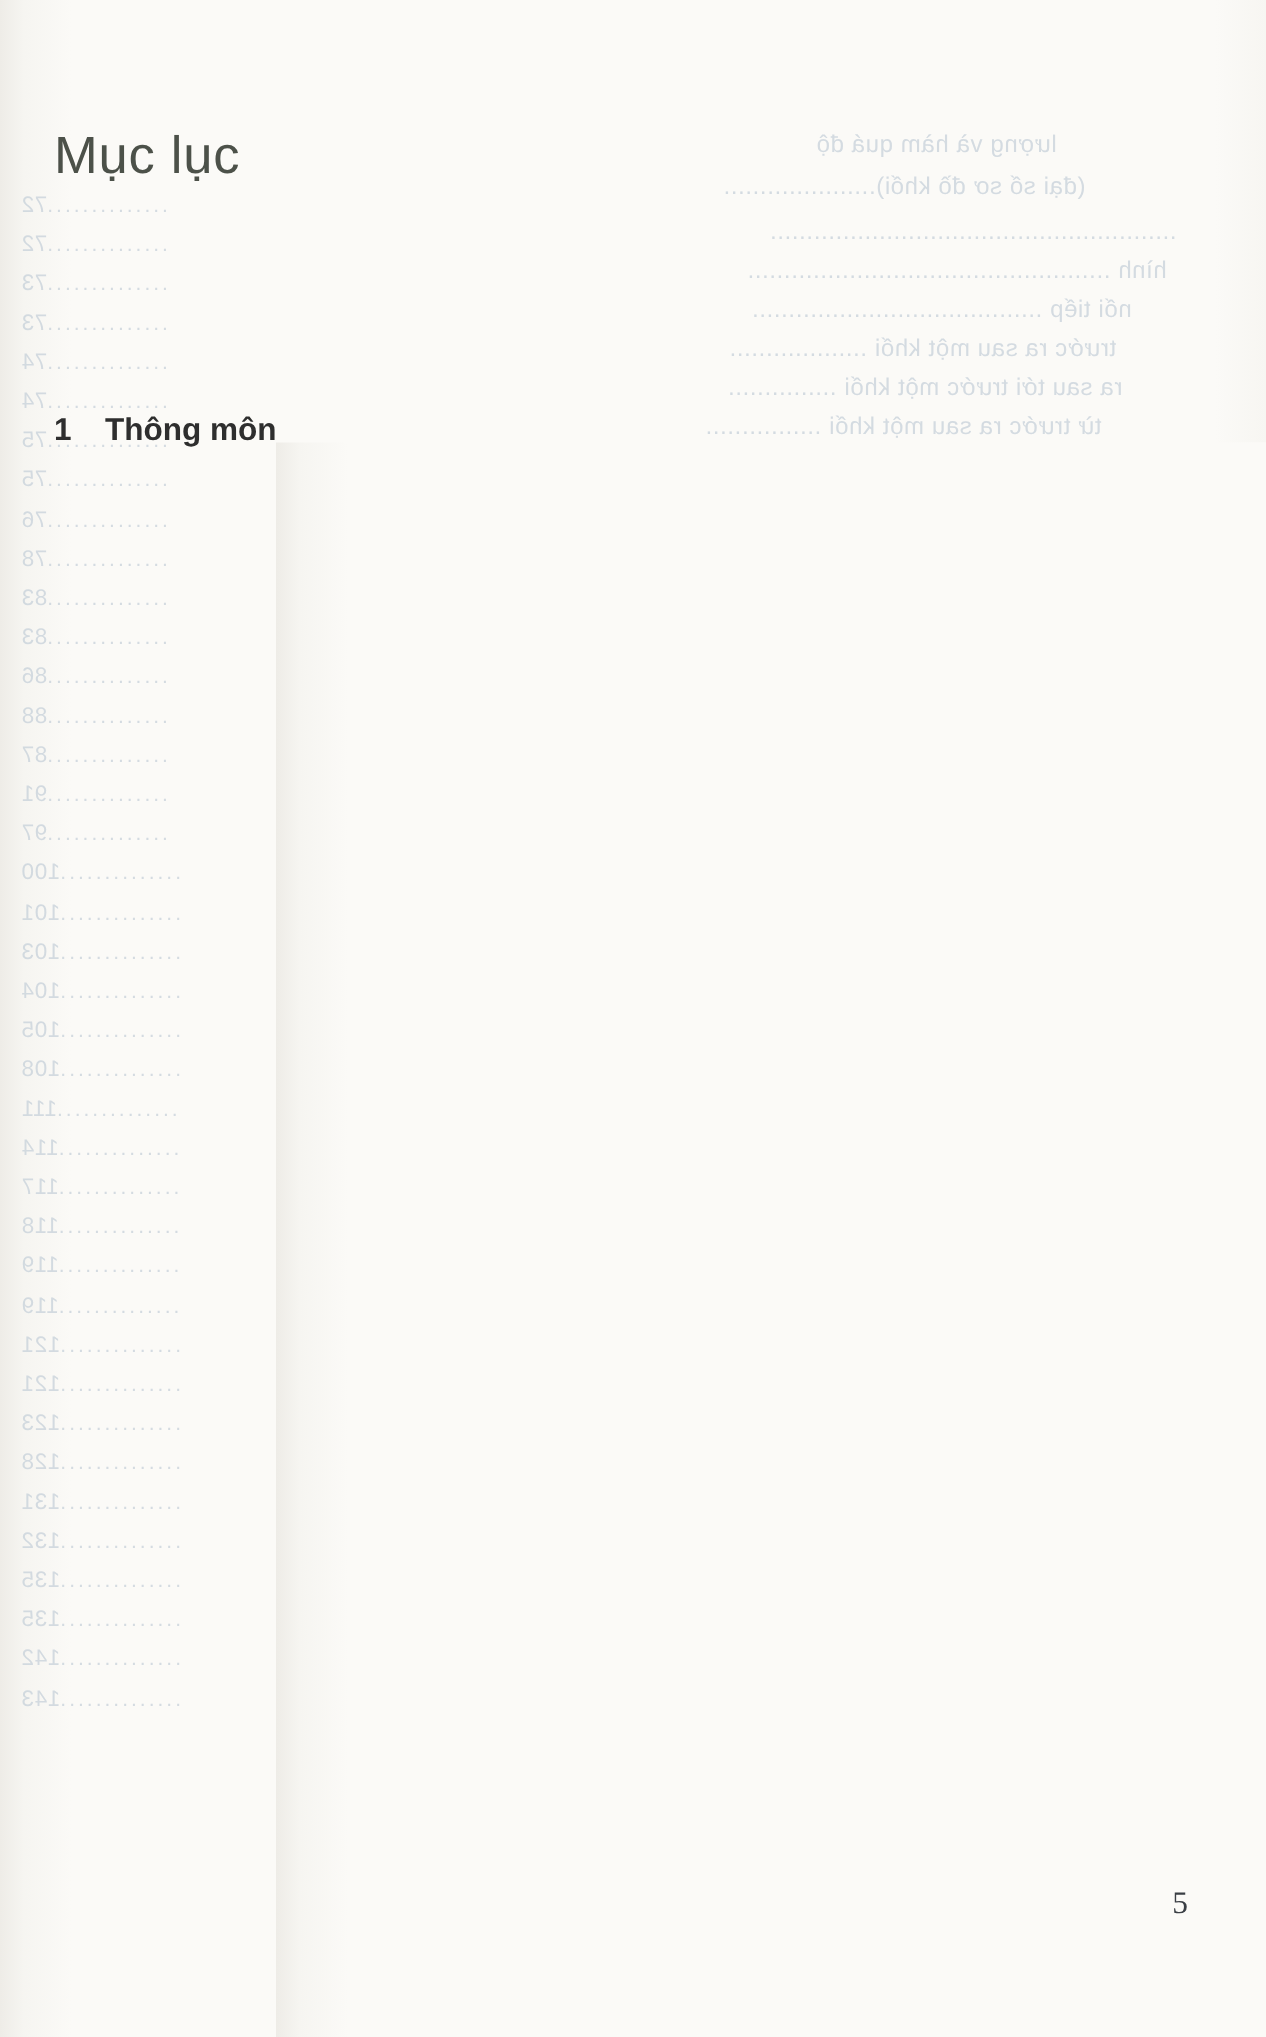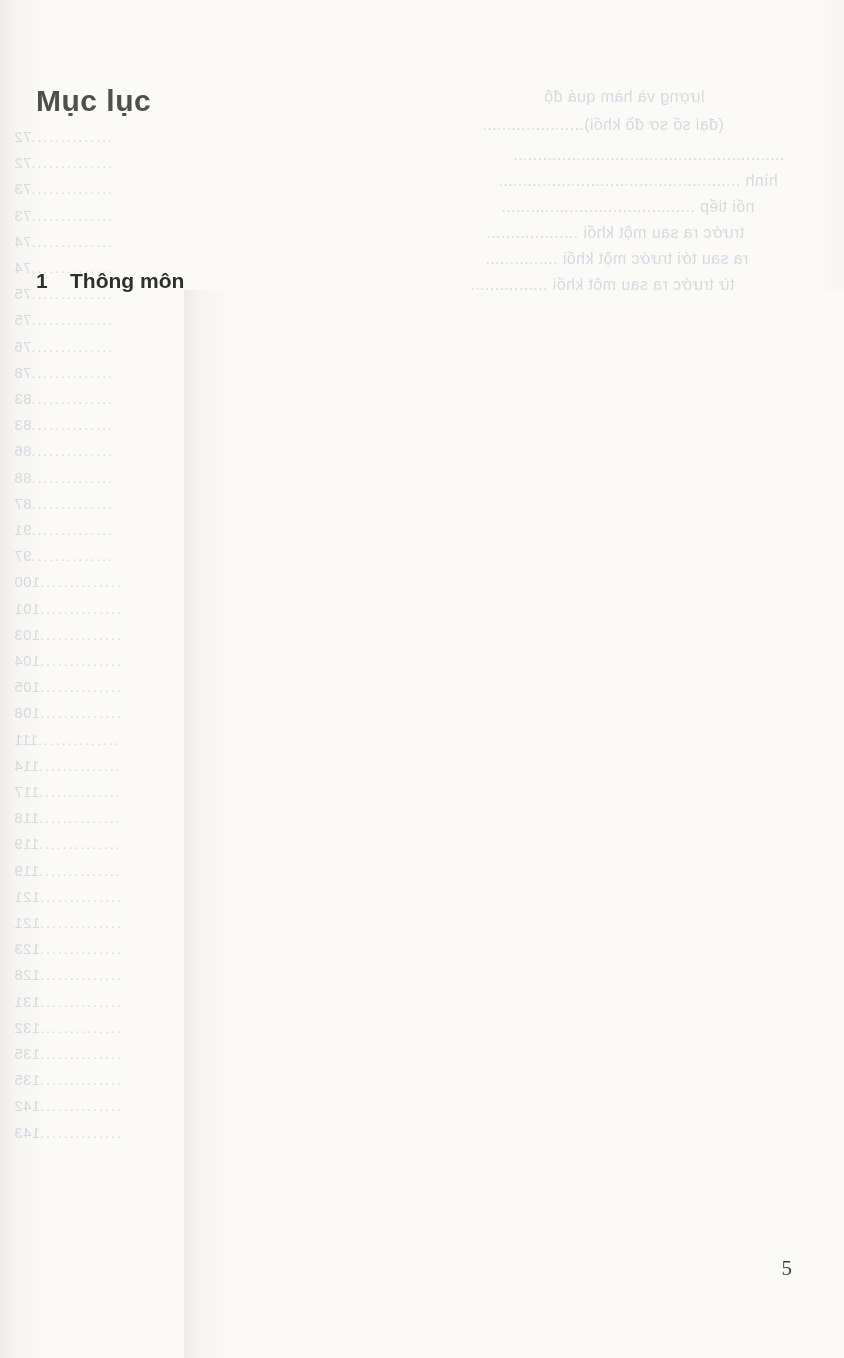--- a/index.html
+++ b/index.html
@@ -15,21 +15,21 @@
   
   .bleed { position:absolute; inset:0; z-index:1; }
   .bleed * { color:#c7d1da; }
   .bleed .bline { position:absolute; white-space:nowrap; font-size:16px; letter-spacing:.4px; opacity:.75; }
   .bleed .frag { transform:scaleX(-1); }
   .bleed .bnum-row { left:14px; }
   .bleed .bnum { display:inline-block; transform:scaleX(-1); font-size:15px; }
   .bleed .bdots { font-size:14px; letter-spacing:2px; }
   
   .content { position:relative; z-index:2; padding:84px 46px 0 36px; }
-  .page-title { margin:0; font-size:30px; font-weight:700; color:#4c5149; letter-spacing:.5px; }
+  .page-title { margin:0; font-size:35px; font-weight:400; color:#4c5149; letter-spacing:.5px; }
   #toc { margin-top:0; }
   .row { display:flex; align-items:baseline; position:relative; line-height:25px; font-size:17px; }
   .row .num { flex:none; }
   .row .title { flex:none; white-space:nowrap; }
   .row .page { flex:none; text-align:right; }
   .row-chapter { margin-top:24px; font-size:21px; font-weight:700; color:#2e2e2e; line-height:30px; }
   .row-chapter .num { width:34px; }
   .row-chapter .page { position:relative; top:23px; font-size:18px; }
   #toc .row-chapter:first-child { margin-top:148px; }
   .folio { position:absolute; right:52px; top:1256px; z-index:2;

